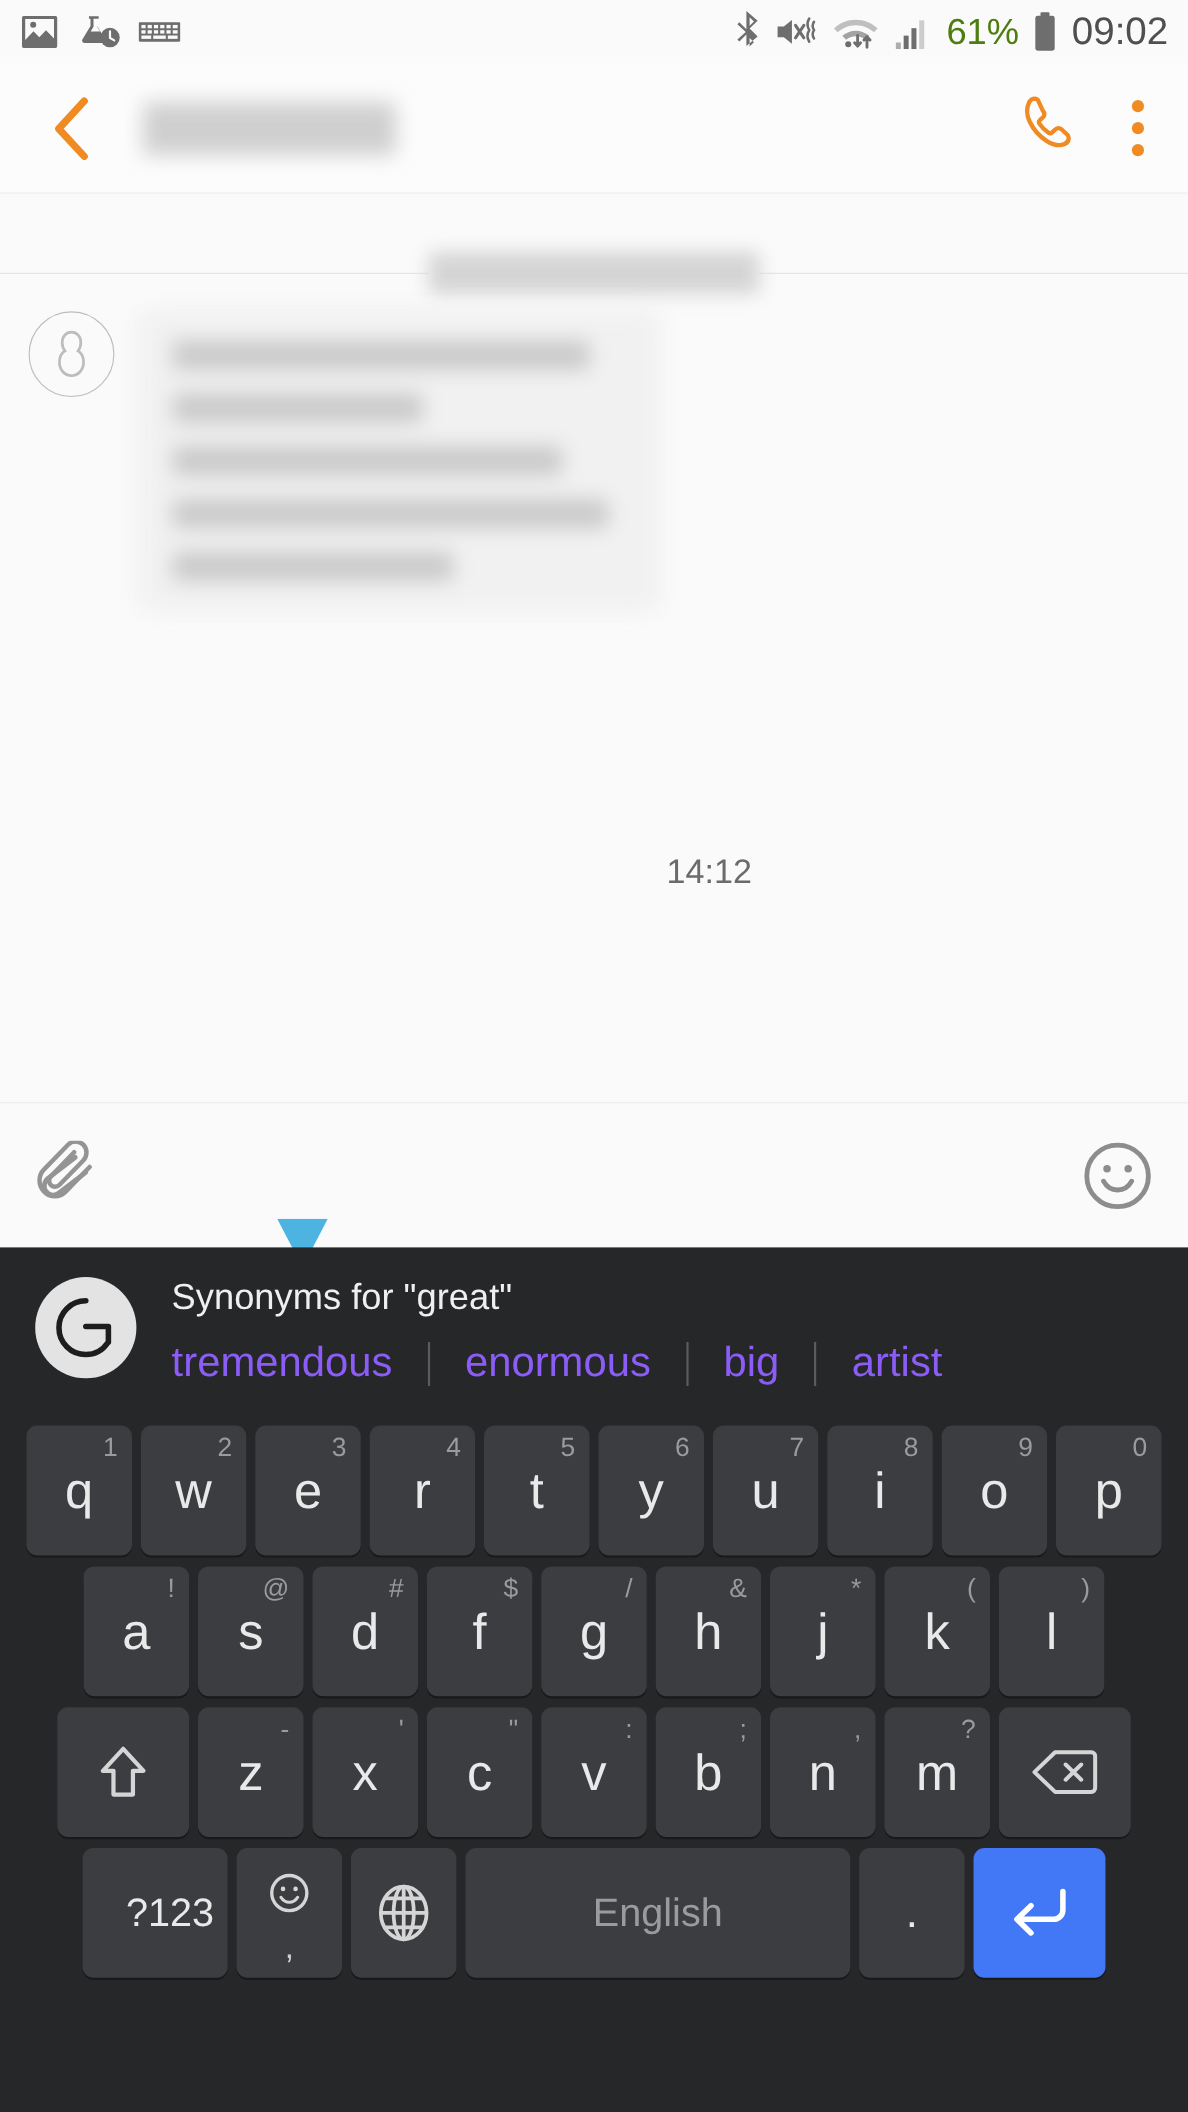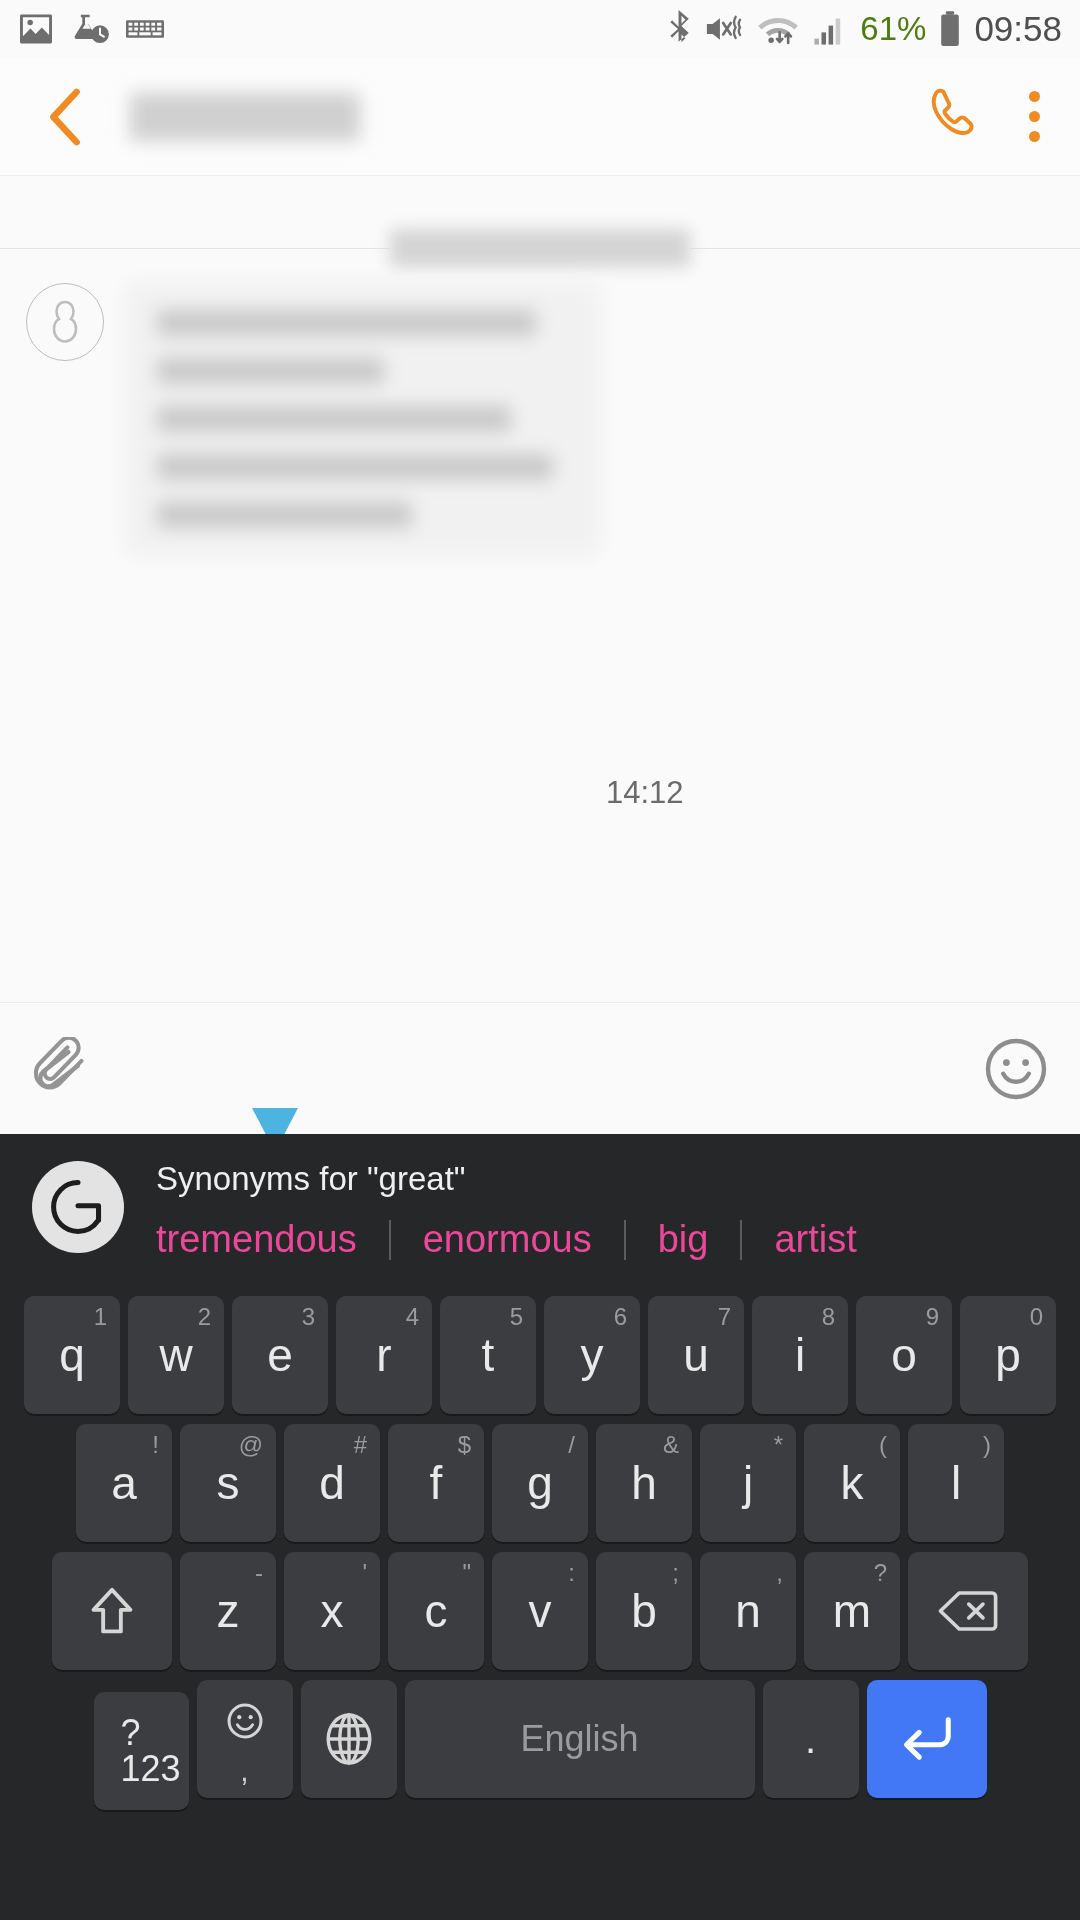--- a/index.html
+++ b/index.html
@@ -149,21 +149,21 @@
   }
   .sug-title {
     position:absolute; left:156px; top:26px;
     font-size:33px; color:#efefef;
   }
   .sug-list {
     position:absolute; left:156px; top:84px;
     display:flex; align-items:center;
     width:930px; overflow:hidden;
   }
-  .sug-item { font-size:38px; color:#ec4899; white-space:nowrap; }
+  .sug-item { font-size:38px; color:#8b5cf6; white-space:nowrap; }
   .sug-sep { width:2px; height:40px; background:#5a5c5e; margin:0 32px; flex:0 0 auto; }
 
   .keys { position:absolute; left:0; top:150px; width:1080px; }
   .krow { display:flex; justify-content:center; align-items:flex-start; margin-bottom:10px; }
   .krow.r1 { padding:12px 6px 0 6px; }
   .krow.r2 { padding:0 6px; }
   .krow.r3 { padding:0 6px; }
   .krow.r4 { padding:0 6px; }
 
   .key {
@@ -176,21 +176,21 @@
     box-shadow:0 2px 0 rgba(0,0,0,0.35);
   }
   .key .sup {
     position:absolute; top:7px; right:13px;
     font-size:24px; color:#9a9b9d; font-weight:normal;
   }
   .key .main { font-size:46px; line-height:1; }
   .k10 { width:96px; height:118px; margin:0 4px; }
   .k9  { width:96px; height:118px; margin:0 4px; }
   .k-fn { width:120px; height:118px; margin:0 4px; }
-  .k-bot { width:95px; height:118px; margin:12px 4px;padding-left:27px; }
+  .k-bot { width:132px; height:118px; margin:0 4px;padding-left:27px; }
   .k-space { width:350px; height:118px; margin:0 4px; color:#9a9b9d; font-size:36px; }
   .k-enter { width:120px; height:118px; margin:0 4px; background:#4277f5; }
   .k-narrow { width:96px; height:118px; margin:0 4px; }
   .row2-pad { width:52px; flex:0 0 auto; }
   .sub-comma { position:absolute; bottom:10px; left:50%; transform:translateX(-50%); font-size:30px; color:#cfcfcf; }
   .emoji-key-top { position:absolute; top:22px; left:50%; transform:translateX(-50%); }
 </style>
 </head>
 <body>
 
@@ -262,21 +262,21 @@
           <rect x="16" y="4.6" width="3.2" height="18.4" opacity="0.32"></rect>
         </svg>
     </span>
     <span class="sb-text">61%</span>
     <span>
       <svg class="sb-ico" width="22" height="38" viewBox="0 0 16 26">
           <rect x="5" y="0" width="6" height="2.6" rx="0.8"></rect>
           <rect x="1.6" y="2.4" width="12.8" height="23" rx="1.6"></rect>
         </svg>
     </span>
-    <span class="sb-text sb-time">09:58</span>
+    <span class="sb-text sb-time">09:02</span>
   </div>
 </div>
 
 <div class="appbar">
   <div class="back-btn">
     <svg width="46" height="58" viewBox="0 0 22 30">
         <path d="M17 2L5 15l12 13" stroke="#ef8b22" stroke-width="3.4" fill="none" stroke-linecap="round" stroke-linejoin="round"></path>
       </svg>
   </div>
   <div class="appbar-title"></div>

